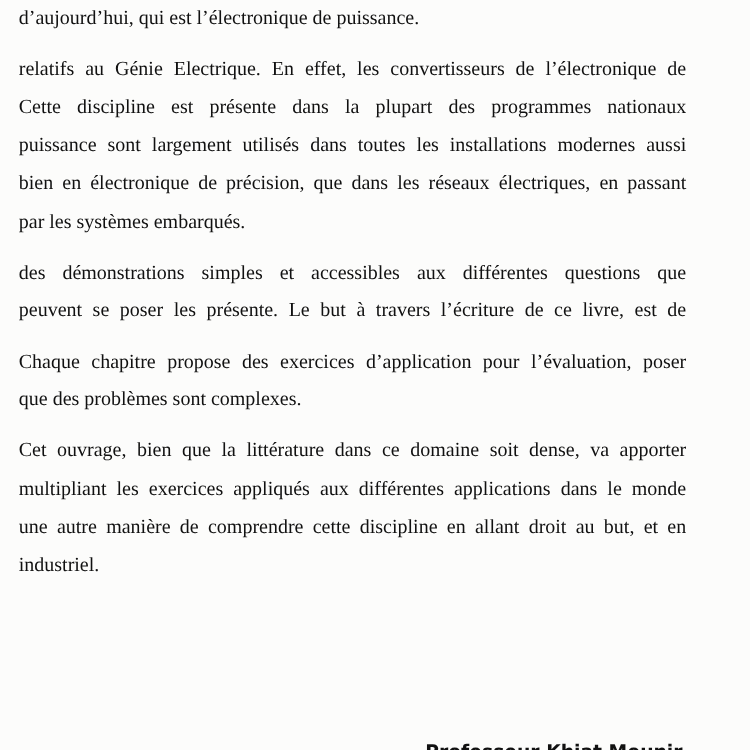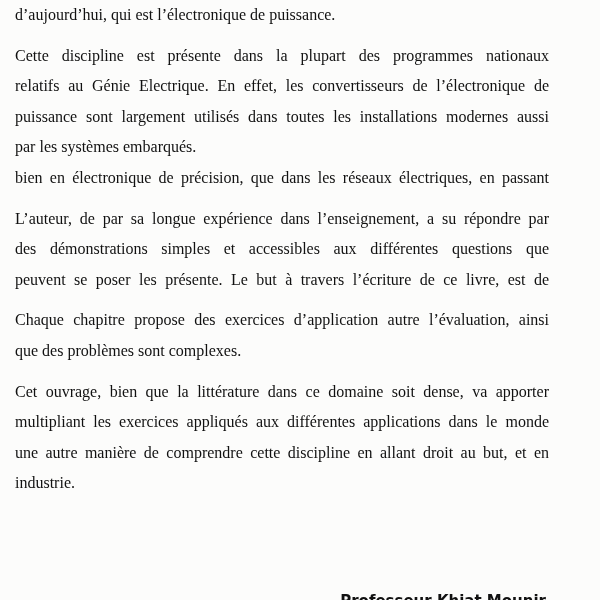--- a/index.html
+++ b/index.html
@@ -49,39 +49,38 @@
   </style>
 </head>
 <body>
 
 <div class="page">
   <p class="para">
     <span class="line last">d’aujourd’hui, qui est l’électronique de puissance.</span>
   </p>
 
   <p class="para">
+    <span class="line">relatifs au Génie Electrique. En effet, les convertisseurs de l’électronique de</span>
     <span class="line">Cette discipline est présente dans la plupart des programmes nationaux</span>
-    <span class="line">relatifs au Génie Electrique. En effet, les convertisseurs de l’électronique de</span>
     <span class="line">puissance sont largement utilisés dans toutes les installations modernes aussi</span>
+    <span class="line">bien en électronique de précision, que dans les réseaux électriques, en passant</span>
     <span class="line last">par les systèmes embarqués.</span>
-    <span class="line">bien en électronique de précision, que dans les réseaux électriques, en passant</span>
   </p>
 
   <p class="para">
-    <span class="line">L’auteur, de par sa longue expérience dans l’enseignement, a su répondre par</span>
     <span class="line">des démonstrations simples et accessibles aux différentes questions que</span>
     <span class="line">peuvent se poser les présente. Le but à travers l’écriture de ce livre, est de</span>
   </p>
 
   <p class="para">
-    <span class="line">Chaque chapitre propose des exercices d’application autre l’évaluation, ainsi</span>
+    <span class="line">Chaque chapitre propose des exercices d’application pour l’évaluation, poser</span>
     <span class="line last">que des problèmes sont complexes.</span>
   </p>
 
   <p class="para">
     <span class="line">Cet ouvrage, bien que la littérature dans ce domaine soit dense, va apporter</span>
     <span class="line">multipliant les exercices appliqués aux différentes applications dans le monde</span>
     <span class="line">une autre manière de comprendre cette discipline en allant droit au but, et en</span>
-    <span class="line last">industrie.</span>
+    <span class="line last">industriel.</span>
   </p>
 </div>
 
 <div class="signature">Professeur Khiat Mounir</div>
 
 </body></html>

